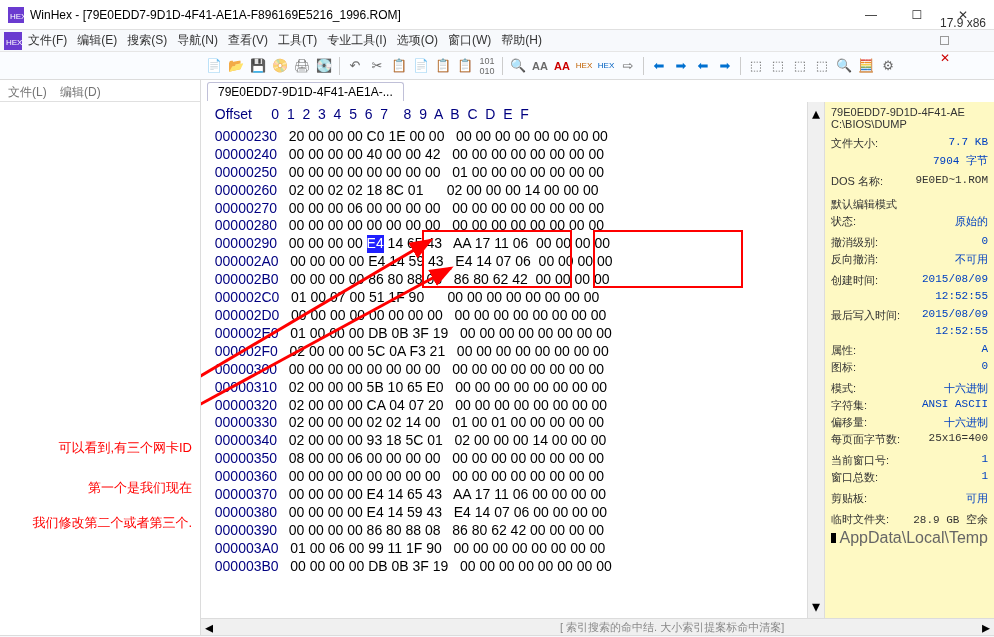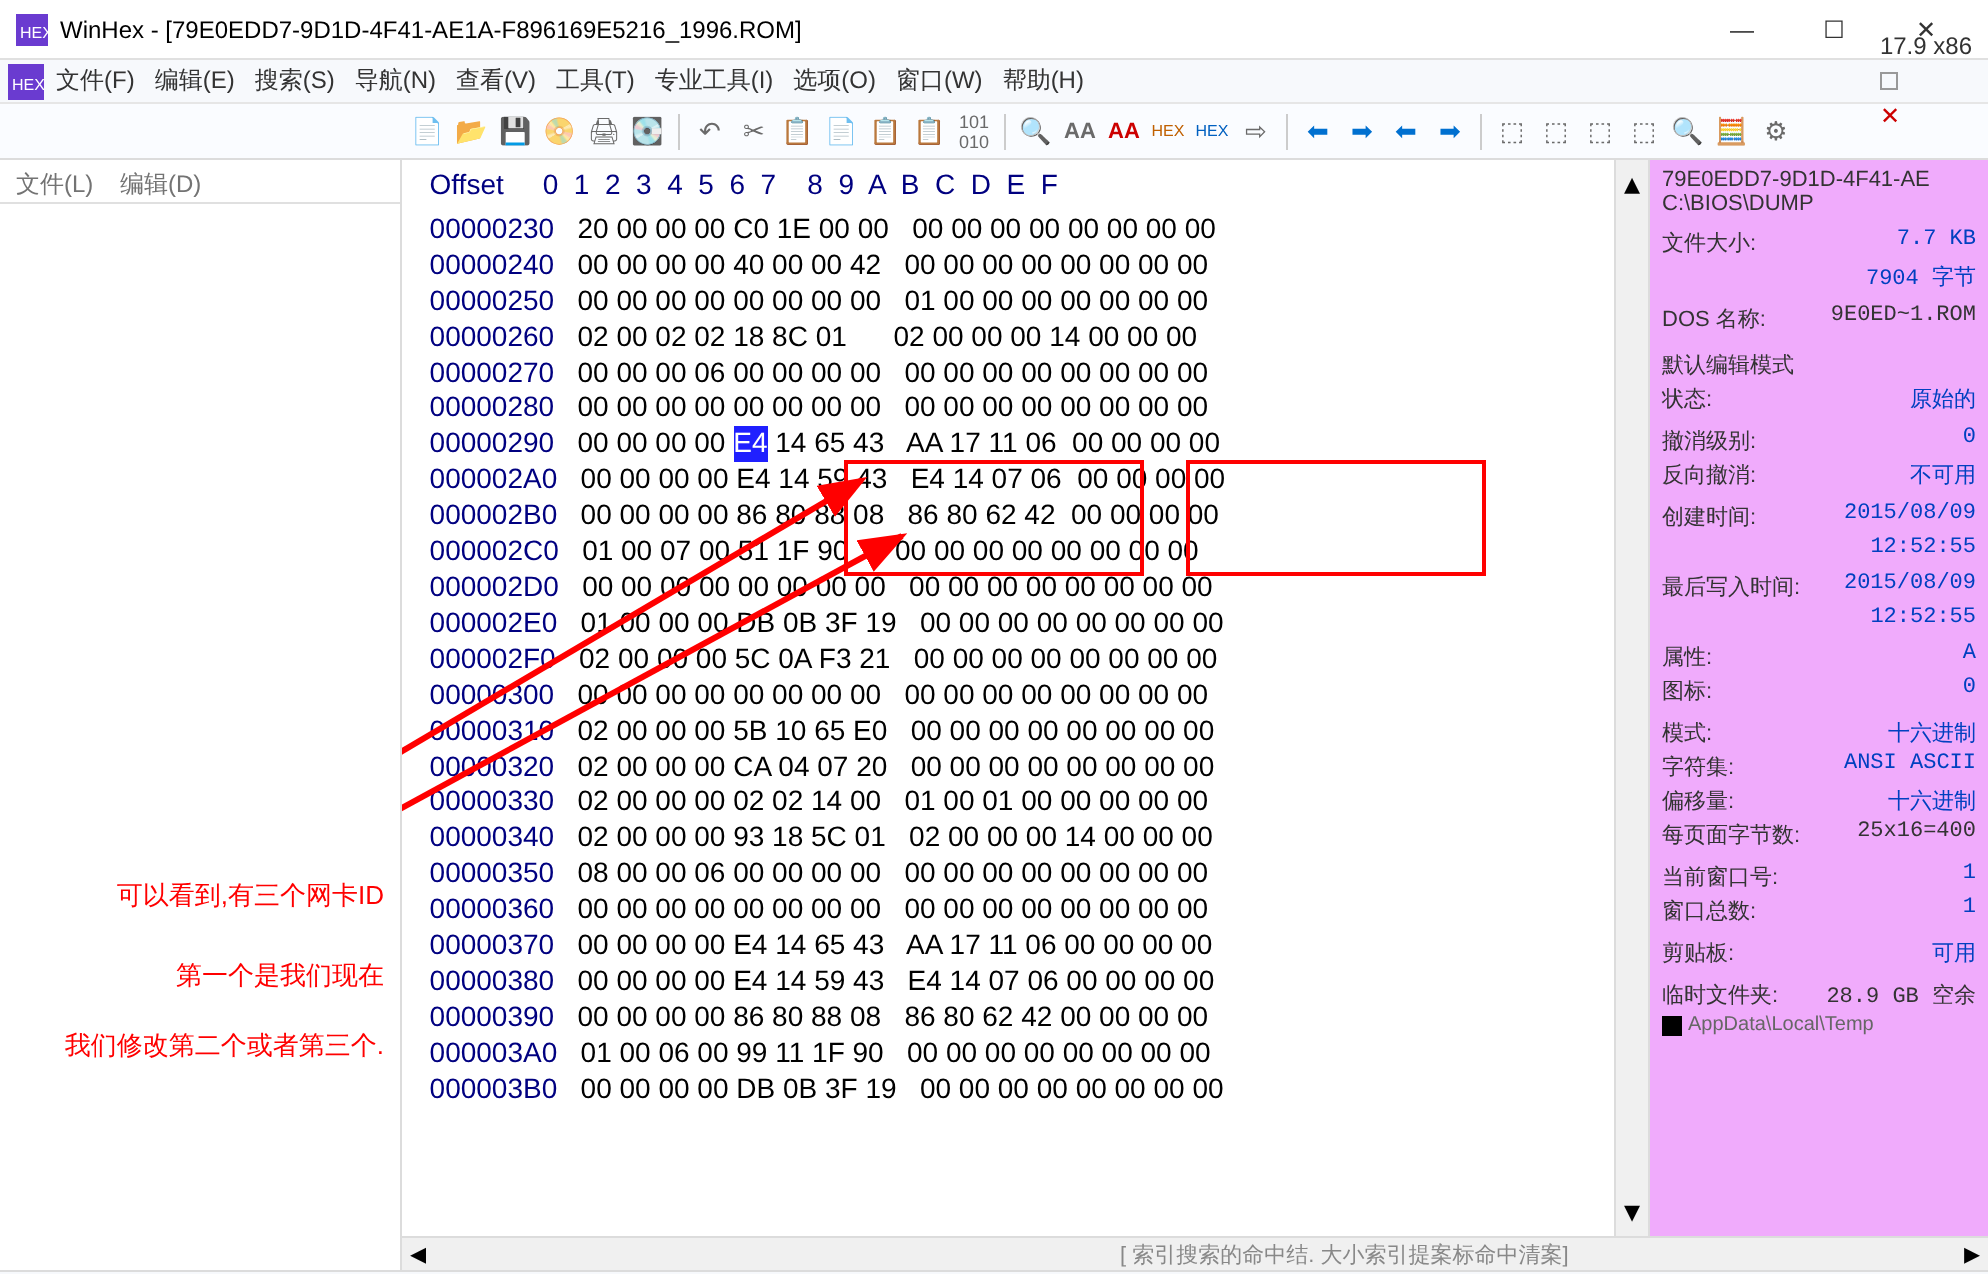--- a/index.html
+++ b/index.html
@@ -23,21 +23,21 @@
 .main { flex:1; display:flex; flex-direction:column; position:relative; overflow:hidden; }
 .filetab { height:22px; display:flex; align-items:center; padding-left:6px; }
 .filetab .t { font-size:12px; padding:2px 10px; border:1px solid #c0c0d8; border-bottom:none; background:#fff; border-radius:3px 3px 0 0;}
 .hexarea { font-family:"Courier New",monospace; font-size:14px; white-space:pre; padding:4px 6px; color:#000080; flex:1; overflow:hidden; position:relative; line-height:1.28; }
 .hexarea .hdr { color:#000080; }
 .hexarea .off { color:#000080; }
 .hexarea .byte { color:#000; }
 .hexarea .row { display:flex; }
 .redbox { position:absolute; border:2px solid #ff0000; pointer-events:none; }
 .hl { background:#2020ff; color:#fff !important; }
-.rightpane { width:170px; border-left:1px solid #dcdcdc; background:#f0abfc; font-size:11px; padding:4px 6px; color:#333; overflow:hidden;}
+.rightpane { width:170px; border-left:1px solid #dcdcdc; background:#fef9c3; font-size:11px; padding:4px 6px; color:#333; overflow:hidden;}
 .rightpane .r { display:flex; justify-content:space-between; margin:2px 0; }
 .rightpane .r .v { color:#0040c0; text-align:right;font-family:Liberation Mono, monospace;}
 .statusbar { height:21px; border-top:1px solid #dcdcdc; display:flex; align-items:center; font-size:12px; background:#f7f9fc; gap:14px; padding:0 6px;}
 .covered { position:absolute; bottom:2px; left:560px; font-size:11px; color:#888; }
 svg.arrow { position:absolute; pointer-events:none; }
 .sbv { width:17px; background:#f0f0f0; border-left:1px solid #dcdcdc; display:flex; flex-direction:column; align-items:center; justify-content:space-between; padding:2px 0;}
 .sbh { height:17px; background:#f0f0f0; border-top:1px solid #dcdcdc; display:flex; align-items:center;}
 .mini { width:9px;height:9px; border:1px solid #999; display:inline-block; }
 </style>
 </head>
@@ -124,20 +124,23 @@
     </div>
     <div style="height:330px"></div>
     <div class="annot">可以看到,有三个网卡ID</div>
     <div style="height:8px"></div>
     <div class="annot">第一个是我们现在</div>
     <div style="height:4px"></div>
     <div class="annot">我们修改第二个或者第三个.</div>
   </div>
 
   <div class="main">
+    <div class="filetab">
+      <span class="t">79E0EDD7-9D1D-4F41-AE1A-...</span>
+    </div>
     <div style="display:flex; flex:1; overflow:hidden;">
       <div class="hexarea" id="hexarea"><div class="hdr">  Offset     0  1  2  3  4  5  6  7    8  9  A  B  C  D  E  F </div><div style="height: 4px;"></div><div class="row"><span class="off">  00000230   </span><span class="byte">20 00 00 00 C0 1E 00 00   00 00 00 00 00 00 00 00</span></div><div class="row"><span class="off">  00000240   </span><span class="byte">00 00 00 00 40 00 00 42   00 00 00 00 00 00 00 00</span></div><div class="row"><span class="off">  00000250   </span><span class="byte">00 00 00 00 00 00 00 00   01 00 00 00 00 00 00 00</span></div><div class="row"><span class="off">  00000260   </span><span class="byte">02 00 02 02 18 8C 01      02 00 00 00 14 00 00 00</span></div><div class="row"><span class="off">  00000270   </span><span class="byte">00 00 00 06 00 00 00 00   00 00 00 00 00 00 00 00</span></div><div class="row"><span class="off">  00000280   </span><span class="byte">00 00 00 00 00 00 00 00   00 00 00 00 00 00 00 00</span></div><div class="row"><span class="off">  00000290   </span><span class="byte">00 00 00 00 </span><span class="byte hl">E4</span><span class="byte"> 14 65 43   AA 17 11 06  00 00 00 00</span></div><div class="row"><span class="off">  000002A0   </span><span class="byte">00 00 00 00 E4 14 59 43   E4 14 07 06  00 00 00 00</span></div><div class="row"><span class="off">  000002B0   </span><span class="byte">00 00 00 00 86 80 88 08   86 80 62 42  00 00 00 00</span></div><div class="row"><span class="off">  000002C0   </span><span class="byte">01 00 07 00 51 1F 90      00 00 00 00 00 00 00 00</span></div><div class="row"><span class="off">  000002D0   </span><span class="byte">00 00 00 00 00 00 00 00   00 00 00 00 00 00 00 00</span></div><div class="row"><span class="off">  000002E0   </span><span class="byte">01 00 00 00 DB 0B 3F 19   00 00 00 00 00 00 00 00</span></div><div class="row"><span class="off">  000002F0   </span><span class="byte">02 00 00 00 5C 0A F3 21   00 00 00 00 00 00 00 00</span></div><div class="row"><span class="off">  00000300   </span><span class="byte">00 00 00 00 00 00 00 00   00 00 00 00 00 00 00 00</span></div><div class="row"><span class="off">  00000310   </span><span class="byte">02 00 00 00 5B 10 65 E0   00 00 00 00 00 00 00 00</span></div><div class="row"><span class="off">  00000320   </span><span class="byte">02 00 00 00 CA 04 07 20   00 00 00 00 00 00 00 00</span></div><div class="row"><span class="off">  00000330   </span><span class="byte">02 00 00 00 02 02 14 00   01 00 01 00 00 00 00 00</span></div><div class="row"><span class="off">  00000340   </span><span class="byte">02 00 00 00 93 18 5C 01   02 00 00 00 14 00 00 00</span></div><div class="row"><span class="off">  00000350   </span><span class="byte">08 00 00 06 00 00 00 00   00 00 00 00 00 00 00 00</span></div><div class="row"><span class="off">  00000360   </span><span class="byte">00 00 00 00 00 00 00 00   00 00 00 00 00 00 00 00</span></div><div class="row"><span class="off">  00000370   </span><span class="byte">00 00 00 00 E4 14 65 43   AA 17 11 06 00 00 00 00</span></div><div class="row"><span class="off">  00000380   </span><span class="byte">00 00 00 00 E4 14 59 43   E4 14 07 06 00 00 00 00</span></div><div class="row"><span class="off">  00000390   </span><span class="byte">00 00 00 00 86 80 88 08   86 80 62 42 00 00 00 00</span></div><div class="row"><span class="off">  000003A0   </span><span class="byte">01 00 06 00 99 11 1F 90   00 00 00 00 00 00 00 00</span></div><div class="row"><span class="off">  000003B0   </span><span class="byte">00 00 00 00 DB 0B 3F 19   00 00 00 00 00 00 00 00</span></div></div>
       <div class="sbv">
           <span>▴</span>
           <span>▾</span>
         </div>
 
       <div class="rightpane">
         <div>79E0EDD7-9D1D-4F41-AE</div>
         <div style="margin-bottom:6px">C:\BIOS\DUMP</div>
@@ -217,21 +220,21 @@
         <div class="r" style="margin-top:6px">
             <span>剪贴板:</span>
             <span class="v">可用</span>
           </div>
         <div class="r" style="margin-top:6px">
             <span>临时文件夹:</span>
             <span class="v" style="color:#333">28.9 GB 空余</span>
           </div>
         <div style="display:flex;align-items:center;gap:3px">
             <span style="width:10px;height:10px;background:#000;display:inline-block"></span>
-            <span style="color:#666;font-size:10px">AppData\Local\Temp</span>
+            <span style="color:#666;font-size:16px">AppData\Local\Temp</span>
           </div>
       </div>
     </div>
     <div class="sbh">
         <span style="margin-left:4px">◂</span>
         <span style="margin-left:auto;margin-right:4px">▸</span>
       </div>
 
     <div class="redbox" style="left:221px; top:150px; width:150px; height:58px;"></div>
     <div class="redbox" style="left:392px; top:150px; width:150px; height:58px;"></div>

